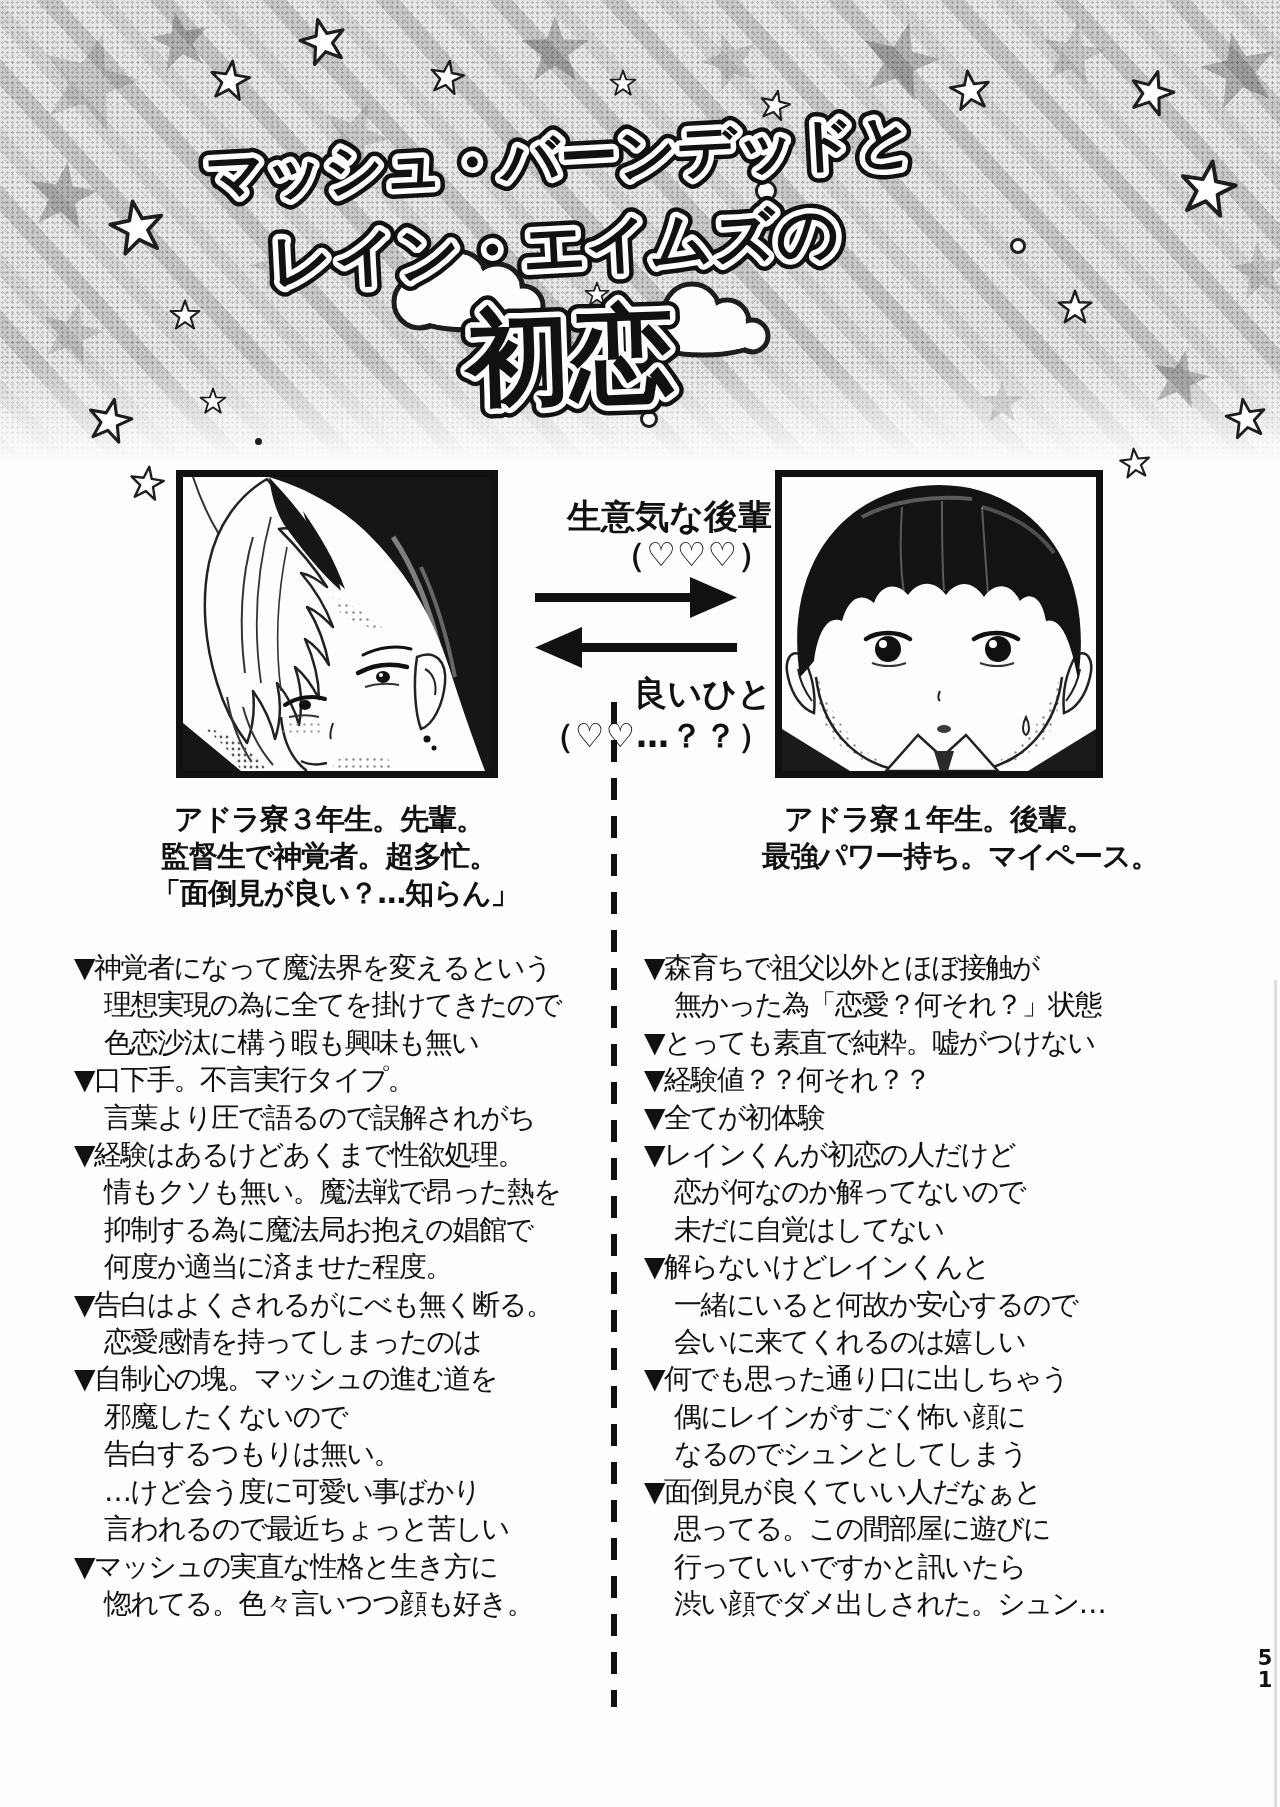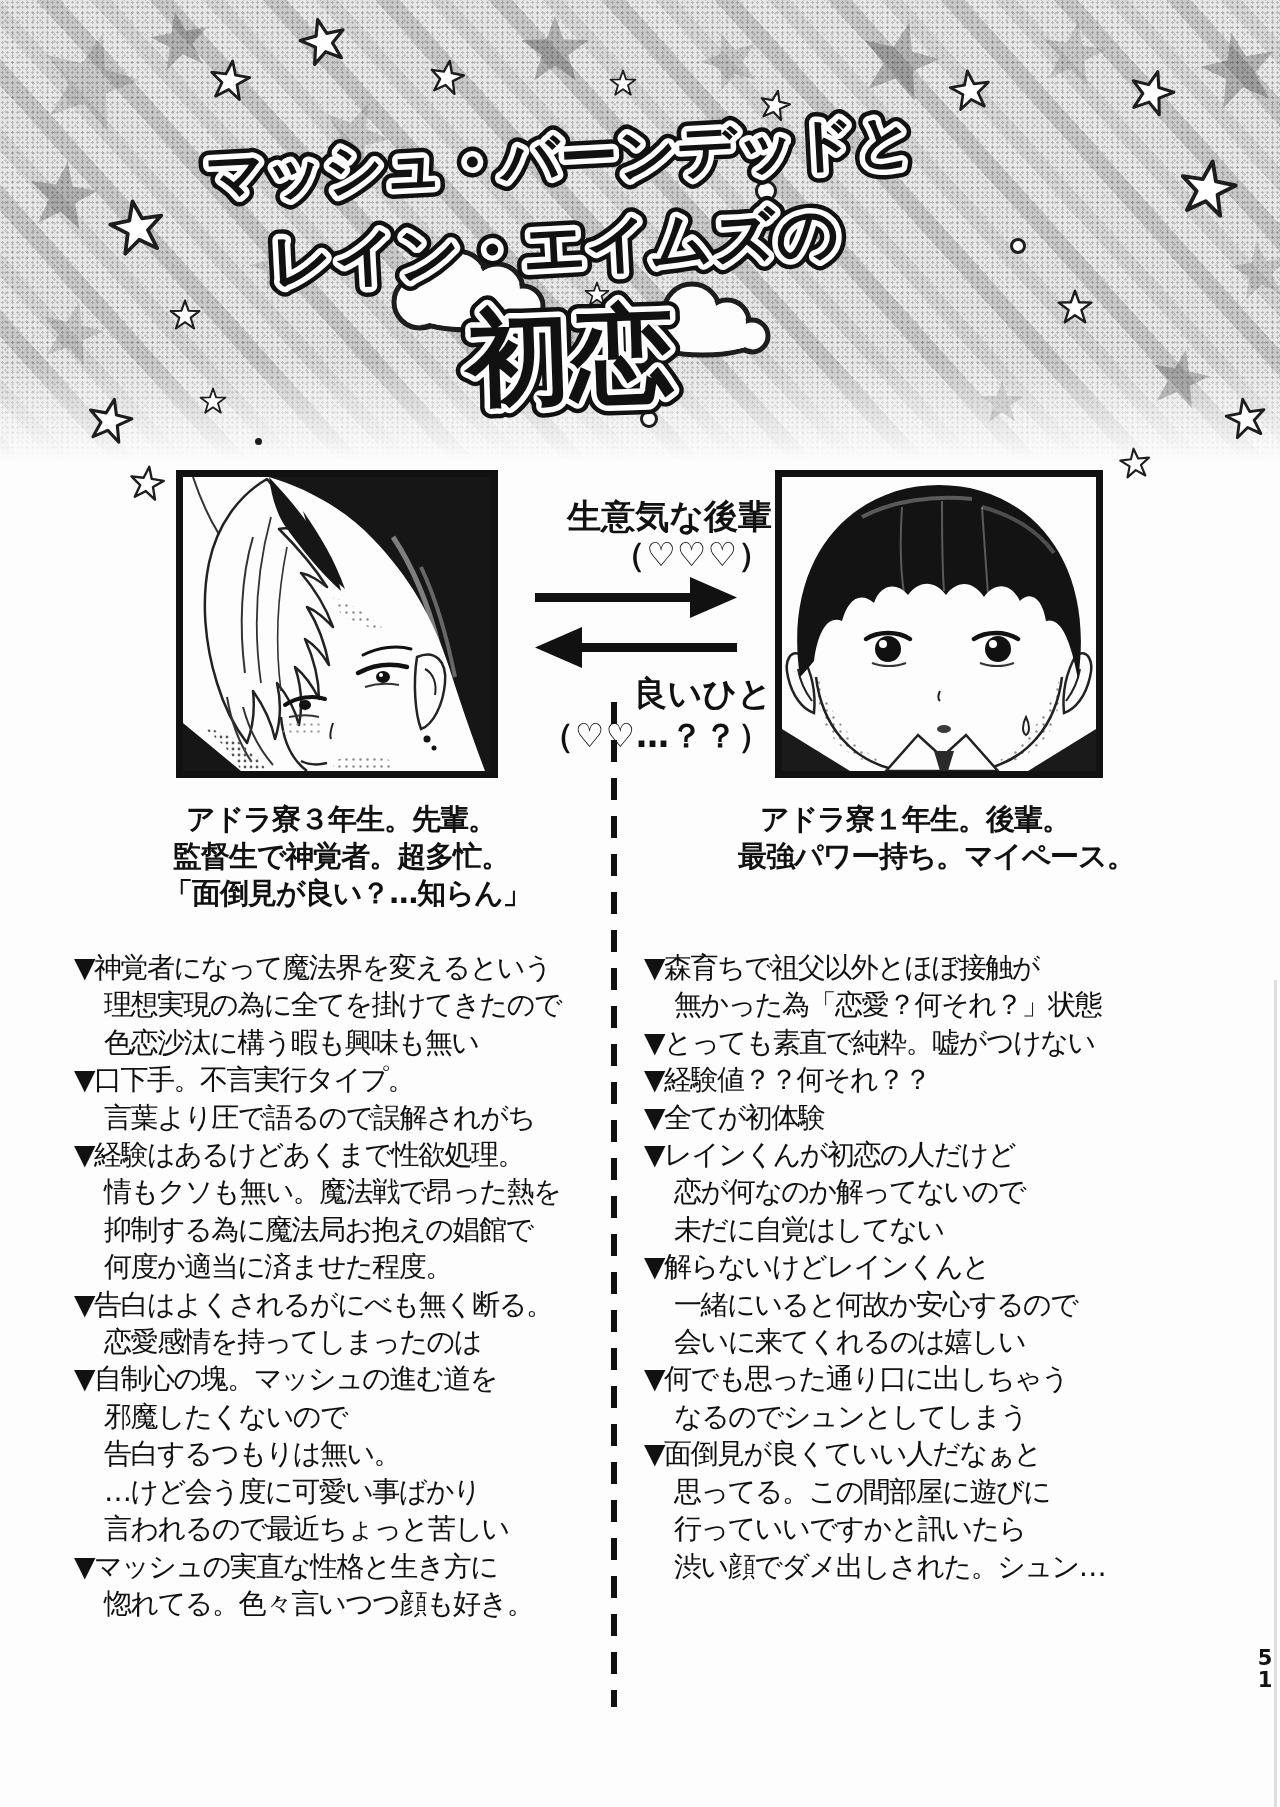--- a/index.html
+++ b/index.html
@@ -387,26 +387,26 @@
     <polygon points="165,2 212,22.5 165,43"></polygon>
   </g>
   <g fill="#111">
     <rect x="52" y="68" width="160" height="9"></rect>
     <polygon points="57,52 10,72.5 57,93"></polygon>
   </g>
 </svg>
 <div class="abs rel-text rel-label" style="top:671px">良いひと</div>
 <div class="abs rel-text rel-hearts" style="top:714px">（♡♡…？？）</div>
 
-<div class="abs profile" style="left:164px;top:801px">
+<div class="abs profile" style="left:152px;top:801px">
   <div>アドラ寮３年生。先輩。</div>
   <div>監督生で神覚者。超多忙。</div>
   <div>「面倒見が良い？…知らん」</div>
 </div>
-<div class="abs profile" style="left:738px;top:801px">
+<div class="abs profile" style="left:762px;top:801px">
   <div>アドラ寮１年生。後輩。</div>
   <div>最強パワー持ち。マイペース。</div>
 </div>
 
 <div class="abs divider"></div>
 
 <div class="abs traits" style="left:74px;top:949px">
 
 <div class="trait-line bullet">▼神覚者になって魔法界を変えるという</div>
     <div class="trait-line">理想実現の為に全てを掛けてきたので</div>
@@ -434,20 +434,21 @@
     <div class="trait-line bullet">▼とっても素直で純粋。嘘がつけない</div>
     <div class="trait-line bullet">▼経験値？？何それ？？</div>
     <div class="trait-line bullet">▼全てが初体験</div>
     <div class="trait-line bullet">▼レインくんが初恋の人だけど</div>
     <div class="trait-line">恋が何なのか解ってないので</div>
     <div class="trait-line">未だに自覚はしてない</div>
     <div class="trait-line bullet">▼解らないけどレインくんと</div>
     <div class="trait-line">一緒にいると何故か安心するので</div>
     <div class="trait-line">会いに来てくれるのは嬉しい</div>
     <div class="trait-line bullet">▼何でも思った通り口に出しちゃう</div>
+    <div class="trait-line">偶にレインがすごく怖い顔に</div>
     <div class="trait-line">なるのでシュンとしてしまう</div>
     <div class="trait-line bullet">▼面倒見が良くていい人だなぁと</div>
     <div class="trait-line">思ってる。この間部屋に遊びに</div>
     <div class="trait-line">行っていいですかと訊いたら</div>
     <div class="trait-line">渋い顔でダメ出しされた。シュン…</div>
   </div>
 
 <div class="abs page-num">51</div>
 <div class="abs scan-edge"></div>
 

